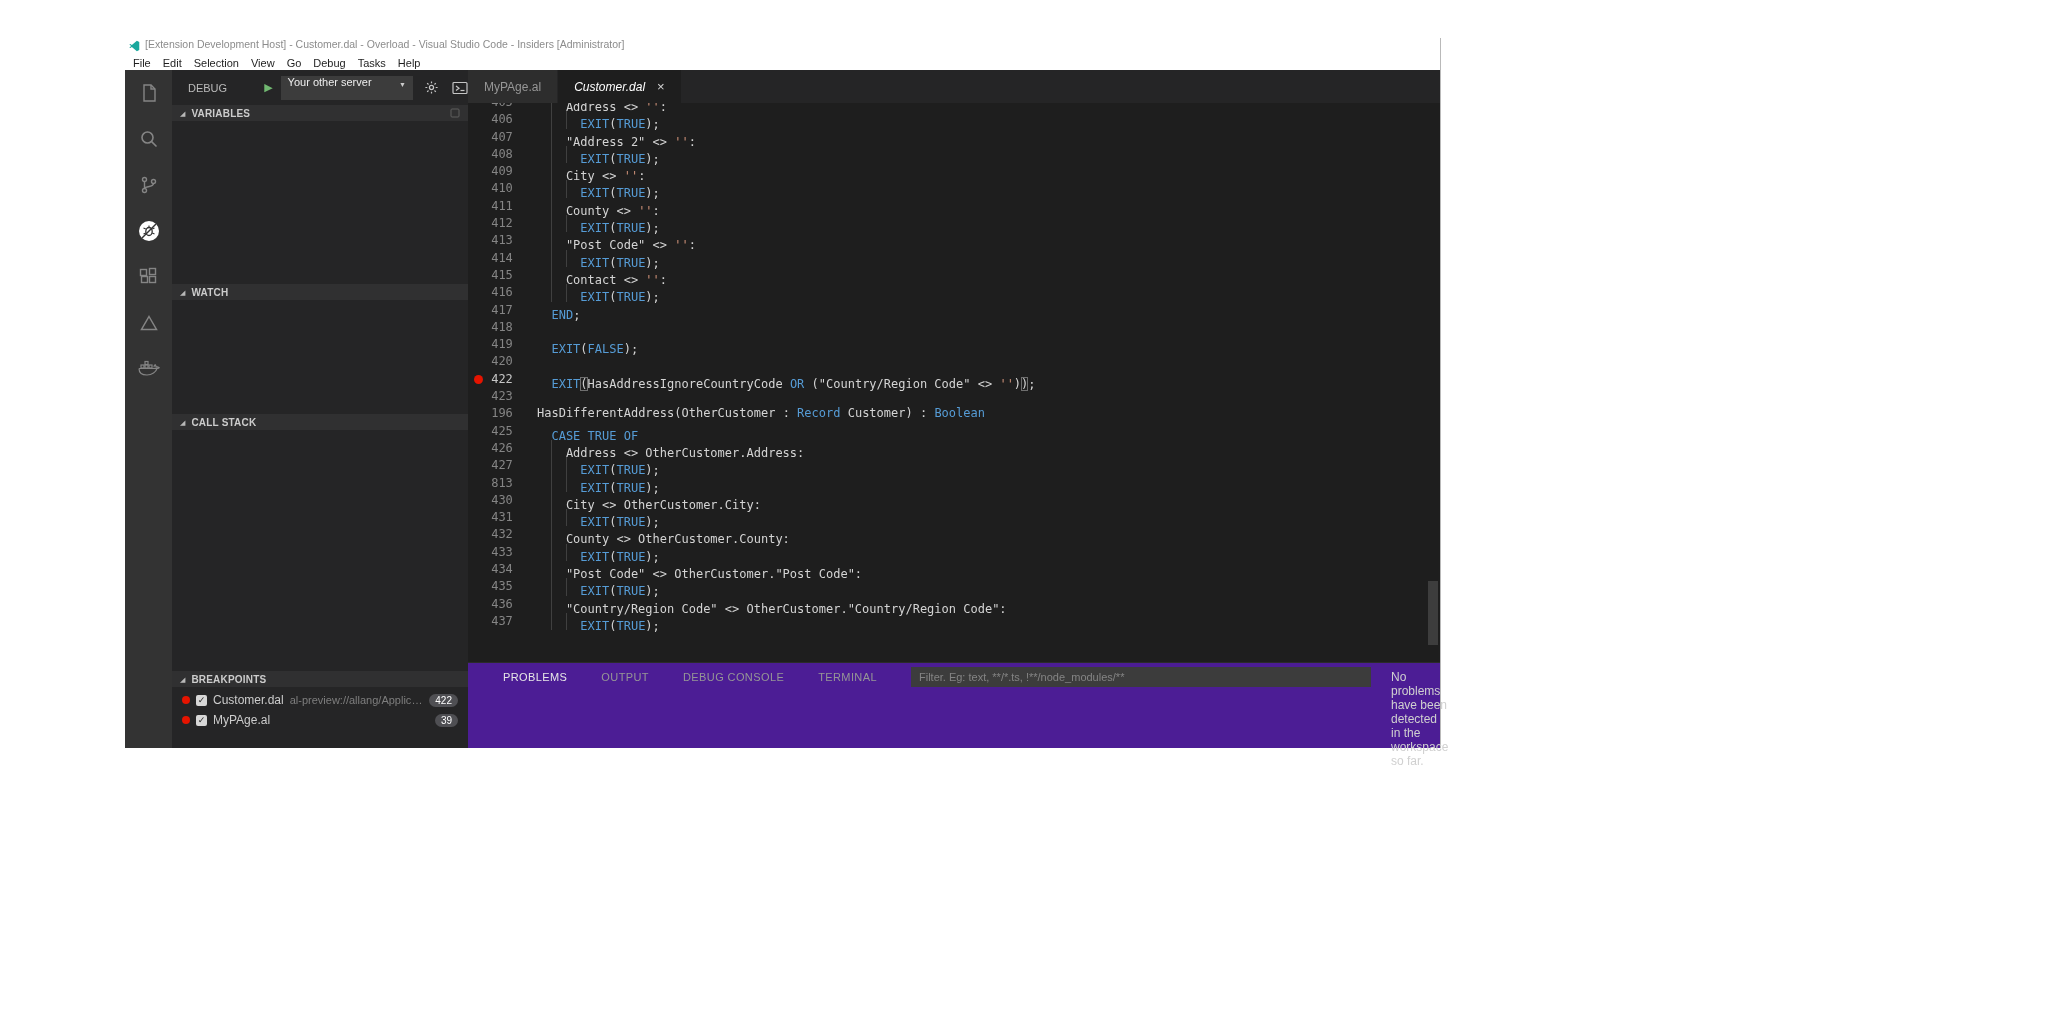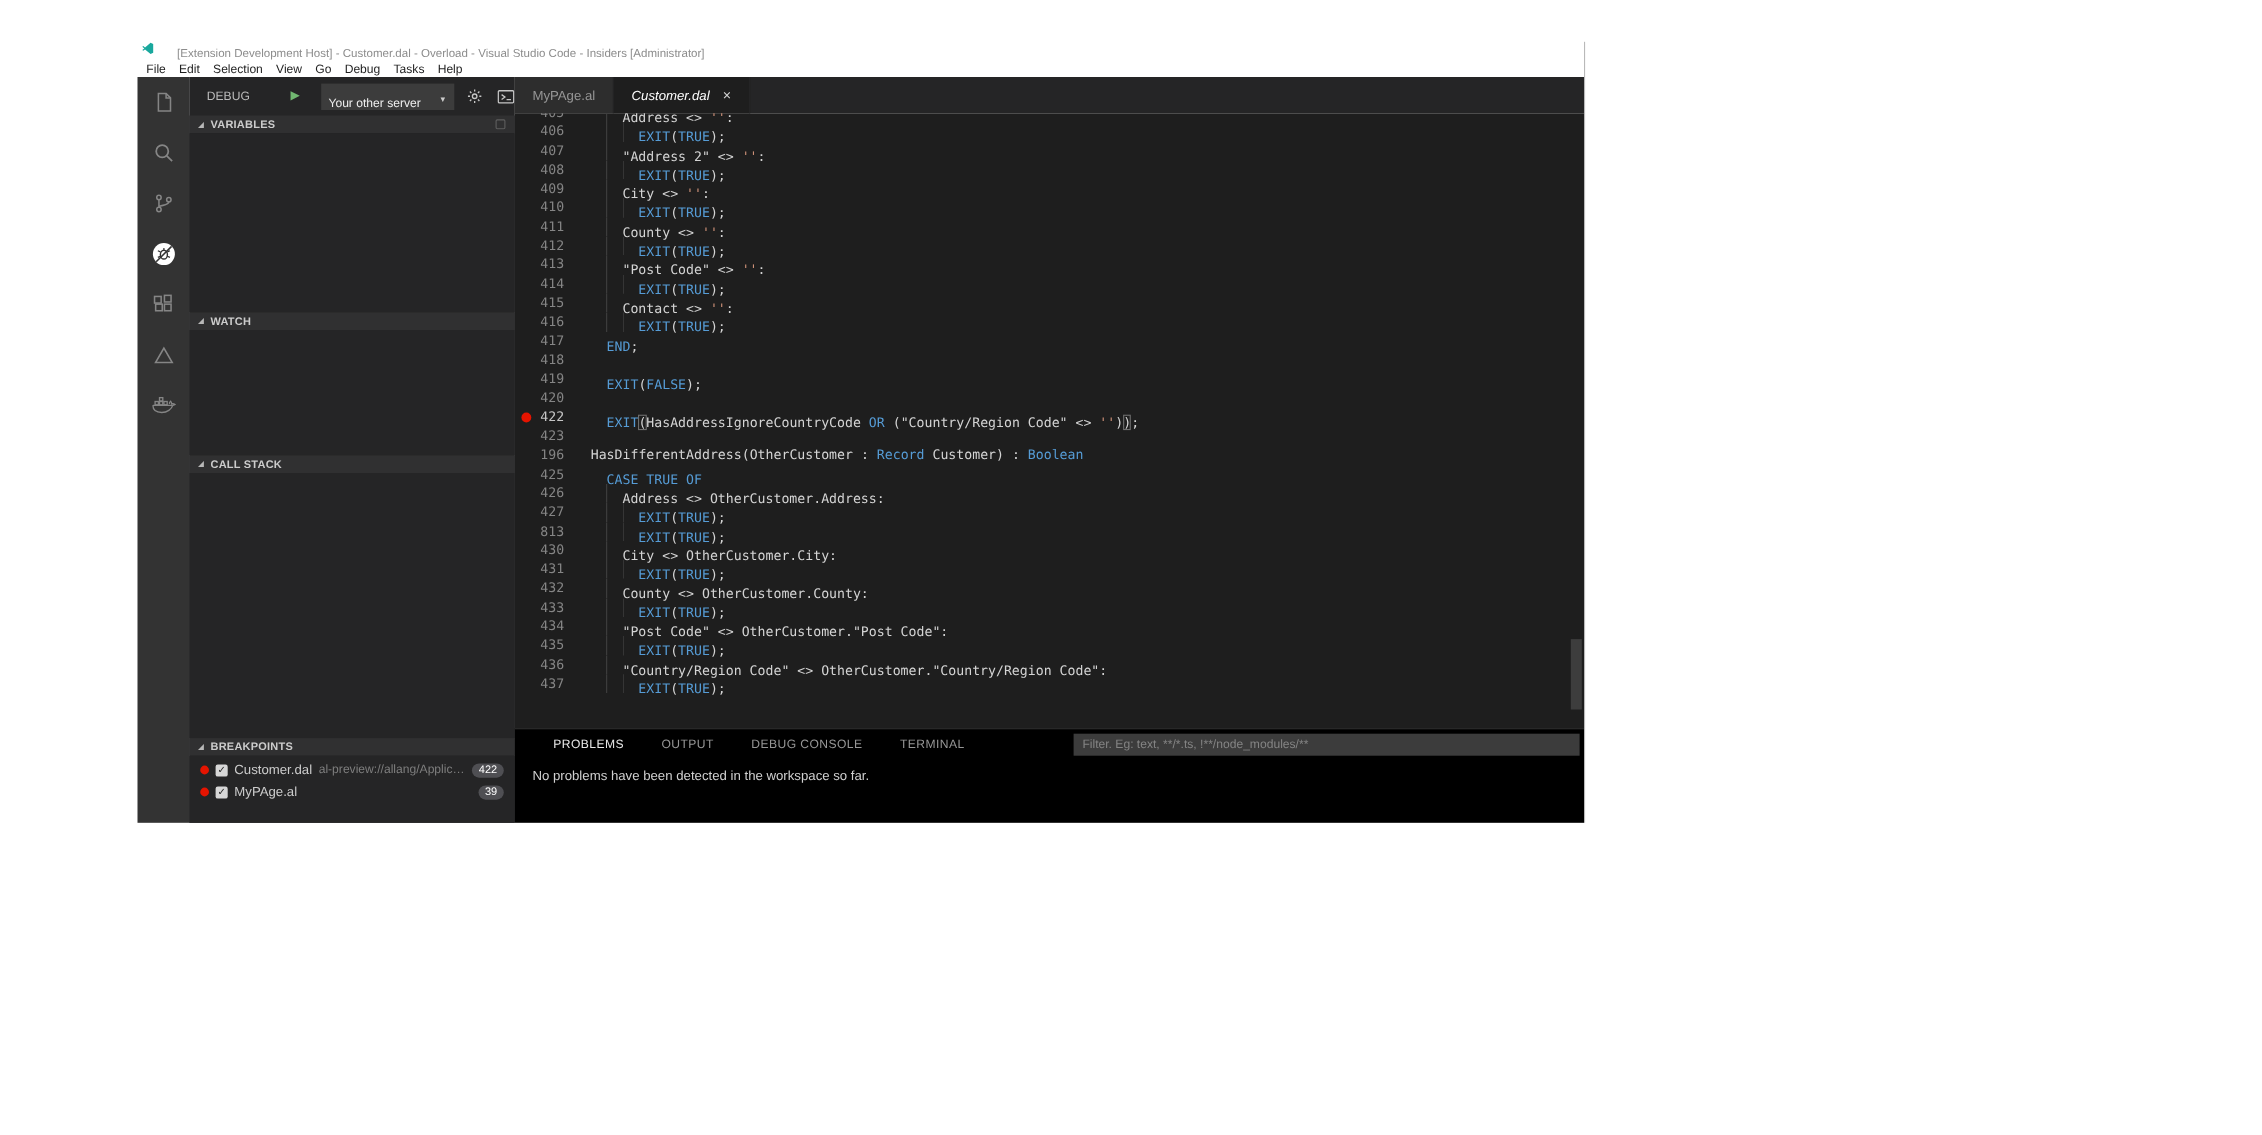--- a/index.html
+++ b/index.html
@@ -1,36 +1,36 @@
 <!DOCTYPE html>
 <html><head>
 <meta charset="utf-8">
 <style>
   *{box-sizing:border-box;margin:0;padding:0}
   html,body{width:2056px;height:1032px;background:#ffffff;overflow:hidden;
     font-family:"Liberation Sans",sans-serif}
   .window{position:absolute;left:125px;top:38px;width:1316px;height:710px;
     background:#ffffff;border-right:1px solid #b9b9b9;display:flex;flex-direction:column}
   
-  .titlebar{height:17px;display:flex;align-items:flex-end;gap:21px;padding-left:4px;flex:none}
+  .titlebar{height:17px;display:flex;align-items:flex-start;gap:5px;padding-left:4px;flex:none}
   .titlebar .title{font-size:10.5px;color:#8c8c8c;white-space:nowrap}
   .menubar{height:15px;display:flex;align-items:center;padding-left:2px;flex:none;background:#fff}
   .menu-item{font-size:11px;color:#1e1e1e;padding:0 6px;cursor:default}
   
   .main{flex:1;display:flex;min-height:0}
   .activitybar{width:47px;background:#333333;display:flex;flex-direction:column;flex:none}
   .ab-item{width:47px;height:46px;display:flex;align-items:center;justify-content:center}
   .ab-icon{display:flex}
   
   .sidebar{width:296px;background:#252526;display:flex;flex-direction:column;flex:none;min-height:0}
   .sb-toolbar{height:35px;display:flex;align-items:center;padding-left:16px;flex:none}
   .sb-title{font-size:11px;color:#bbbbbb}
   .play{margin-left:37px;font-size:11px;color:#71b871;line-height:1}
-  .config{width:137px;height:20px;background:#3c3c3c;display:flex;align-items:flex-start;
-    padding:12px 7px;margin-left:19px;font-size:11px;color:#eeeeee;white-space:nowrap}
+  .config{width:137px;height:20px;background:#3c3c3c;display:flex;align-items:flex-end;
+    padding:12px 7px;margin-left:8px;font-size:11px;color:#eeeeee;white-space:nowrap}
   .config .caret{margin-left:auto;font-size:7px;color:#cccccc}
   .gear{margin-left:11px;display:flex}
   .console-btn{margin-left:13px;display:flex}
   .section-header{height:16px;background:#303031;display:flex;align-items:center;
     padding:0 8px;gap:6px;flex:none}
   .twistie{font-size:7px;color:#b8b8b8;line-height:1}
   .section-label{font-size:10px;font-weight:bold;color:#cccccc;letter-spacing:.2px}
   .sec-action{margin-left:auto;display:flex;opacity:.8}
   .section-body{background:#252526;flex:none;overflow:hidden}
   .bp-row{height:20px;display:flex;align-items:center;padding:0 10px;gap:6px}
@@ -60,22 +60,22 @@
   .codetext{padding-left:21px;color:#d4d4d4;white-space:pre}
   .ind{display:inline-block;width:2ch;height:100%}
   .ind.g{box-shadow:inset 1px 0 0 #404040}
   .tok-k{color:#569cd6}
   .tok-s{color:#ce9178}
   .tok-d{color:#d4d4d4}
   .tok-bm{color:#d4d4d4;outline:1px solid #6e6e6e;outline-offset:-1px}
   .scroll-thumb{position:absolute;right:2px;top:478px;width:10px;height:64px;
     background:rgba(121,121,121,.35)}
   
-  .panel{height:86px;background:#000000;border-top:1px solid #2b2b2b;
-    display:flex;flex-direction:column;flex:none}
+  .panel{height:86px;background:#4c1d95;border-top:1px solid #2b2b2b;
+    display:flex;flex:none}
   .panel-head{height:28px;display:flex;align-items:center;padding-left:35px;flex:none}
   .panel-tabs{display:flex;align-items:center}
   .panel-tab{font-size:11px;color:#969696;margin-right:34px;letter-spacing:.4px;white-space:nowrap}
   .panel-tab.active{color:#e7e7e7}
   .panel-filter{margin-left:auto;margin-right:4px;width:460px;height:20px;background:#3c3c3c;
     border:0;outline:none;color:#cccccc;font-size:11px;padding:0 8px;
     font-family:"Liberation Sans",sans-serif}
   .panel-filter::placeholder{color:#848484}
   .panel-msg{font-size:12px;color:#d0d0d0;padding:7px 0 0 16px}
 </style>

